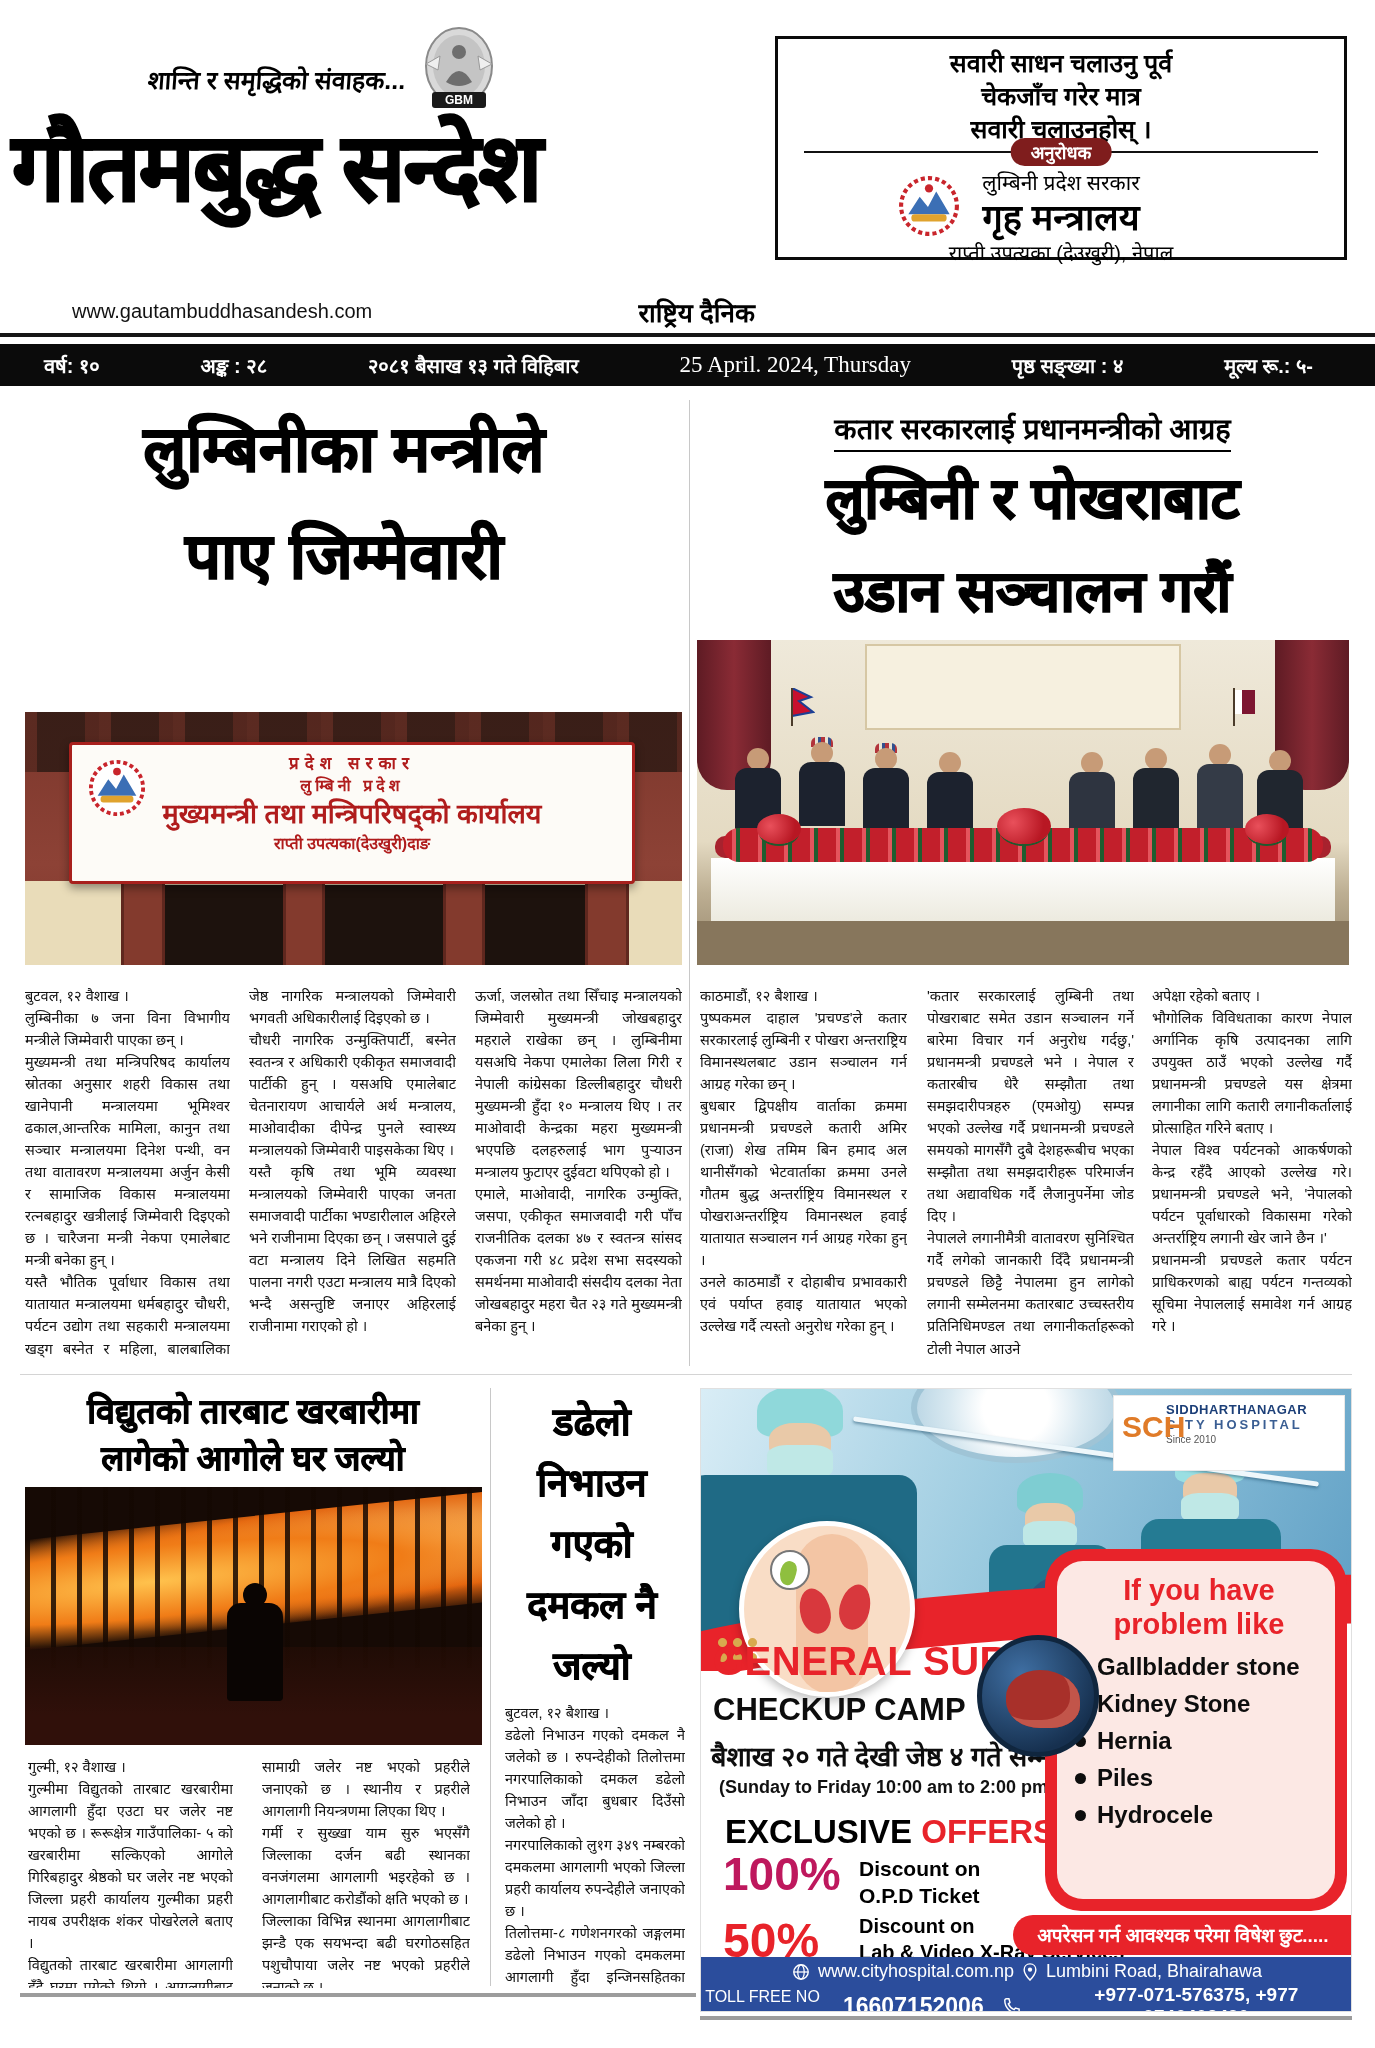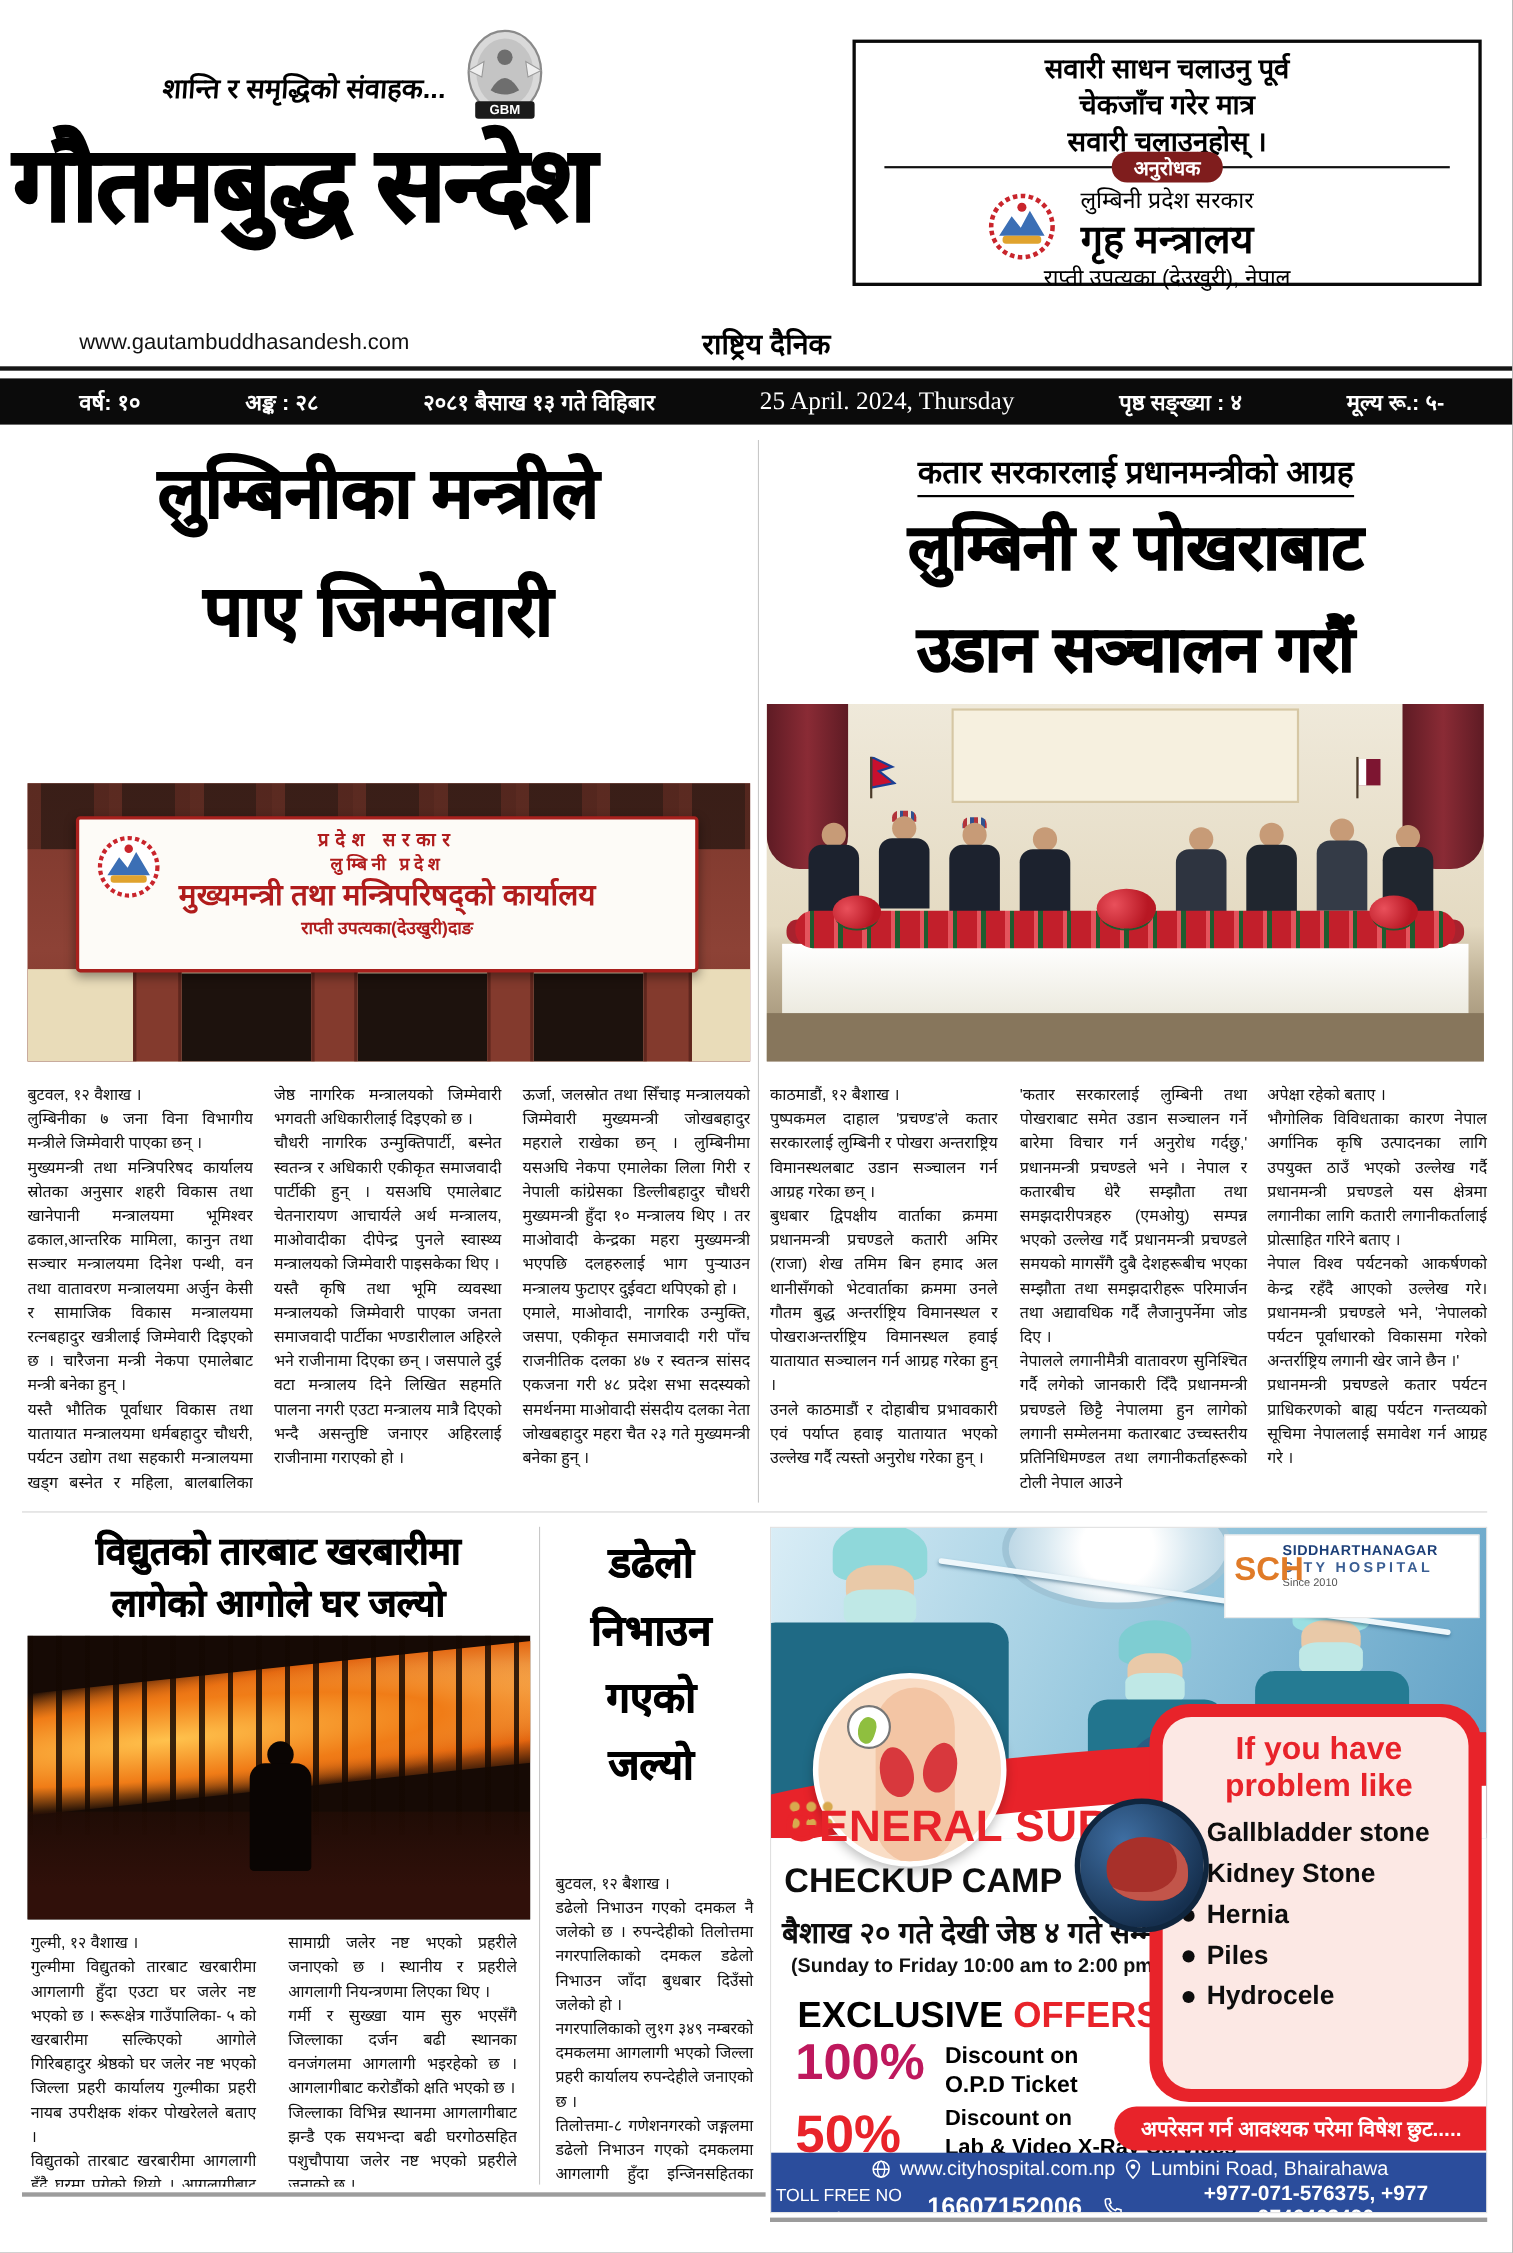--- a/index.html
+++ b/index.html
@@ -21,21 +21,21 @@
   .notice-line { font-size:25px; font-weight:800; line-height:33px; }
   .badge-row { position:relative; margin:5px 26px 2px; border-top:2px solid #111; height:16px; }
   .badge-pill { position:absolute; left:50%; top:-15px; transform:translateX(-50%); background:#7f1d1d; color:#fff; font-size:18px; font-weight:bold; padding:2px 20px; border-radius:15px; }
   .notice-govt { font-size:21px; line-height:27px; }
   .notice-ministry { font-size:36px; font-weight:900; line-height:44px; }
   .notice-region { font-size:20px; line-height:26px; }
   .notice-emblem { position:absolute; left:120px; top:136px; width:62px; height:62px; }
 
   
   .rule-top { left:0; top:333px; width:1375px; height:4px; background:#161616; }
-  .date-bar { left:0; top:344px; width:1375px; height:42px; background:#0b0b0b; color:#fff; display:flex; align-items:center; justify-content:space-between; padding:0 62px 0 72px; }
+  .date-bar { left:0; top:344px; width:1375px; height:42px; background:#0b0b0b; color:#fff; display:flex; align-items:center; justify-content:space-between; padding:0 62px 0 44px; }
   .date-item { font-size:20px; font-weight:bold; }
   .date-en { font-family:"Liberation Serif",serif; font-size:23px; font-weight:normal; }
 
   
   .head-left { left:0; top:396px; width:688px; text-align:center; font-size:63px; font-weight:900; line-height:107px; -webkit-text-stroke:1.5px #000; }
   .kicker-wrap { left:690px; top:408px; width:685px; text-align:center; }
   .kicker { display:inline-block; font-size:29px; font-weight:800; border-bottom:2px solid #000; padding-bottom:3px; }
   .head-right { left:690px; top:452px; width:685px; text-align:center; font-size:57px; font-weight:900; line-height:93px; -webkit-text-stroke:1.5px #000; }
 
   .v-sep { width:1px; background:#c8c8c8; }
@@ -328,20 +328,21 @@
 गर्मी र सुख्खा याम सुरु भएसँगै जिल्लाका दर्जन बढी स्थानका वनजंगलमा आगलागी भइरहेको छ । आगलागीबाट करोडौंको क्षति भएको छ ।
 जिल्लाका विभिन्न स्थानमा आगलागीबाट झन्डै एक सयभन्दा बढी घरगोठसहित पशुचौपाया जलेर नष्ट भएको प्रहरीले जनाको छ ।</div>
 
   <div class="abs v-sep" style="left:490px; top:1388px; height:598px;"></div>
   <div class="abs" style="left:20px; top:1993px; width:676px; height:4px; background:#9c9c9c;"></div>
 
   <div class="abs engine-head dev">
     <div>डढेलो</div>
     <div>निभाउन</div>
     <div>गएको</div>
+    <div>दमकल नै</div>
     <div>जल्यो</div>
   </div>
   <div class="abs body-col dev" style="left:505px; top:1702px; width:180px; height:286px;">बुटवल, १२ बैशाख ।
 डढेलो निभाउन गएको दमकल नै जलेको छ । रुपन्देहीको तिलोत्तमा नगरपालिकाको दमकल डढेलो निभाउन जाँदा बुधबार दिउँसो जलेको हो ।
 नगरपालिकाको लु१ग ३४९ नम्बरको दमकलमा आगलागी भएको जिल्ला प्रहरी कार्यालय रुपन्देहीले जनाएको छ ।
 तिलोत्तमा-८ गणेशनगरको जङ्गलमा डढेलो निभाउन गएको दमकलमा आगलागी हुँदा इन्जिनसहितका भाग जलेका छन् । घटनामा मानवीय क्षति भने नभएको प्रहरीले जनाएको छ ।</div>
 
   <div class="abs ad">
     <div class="ad-photo">
       <div class="ad-light"></div>

